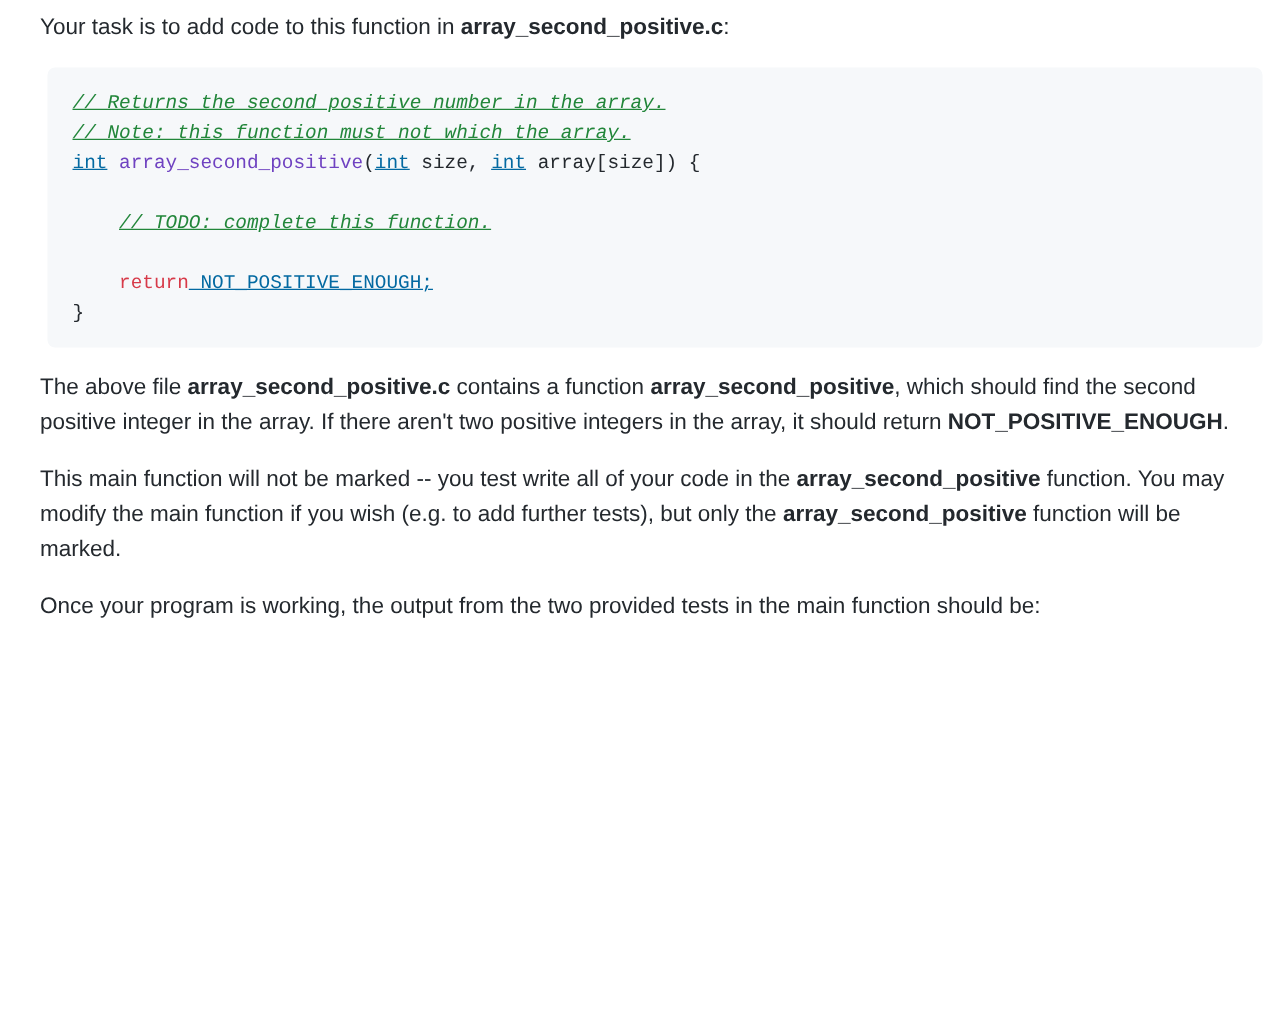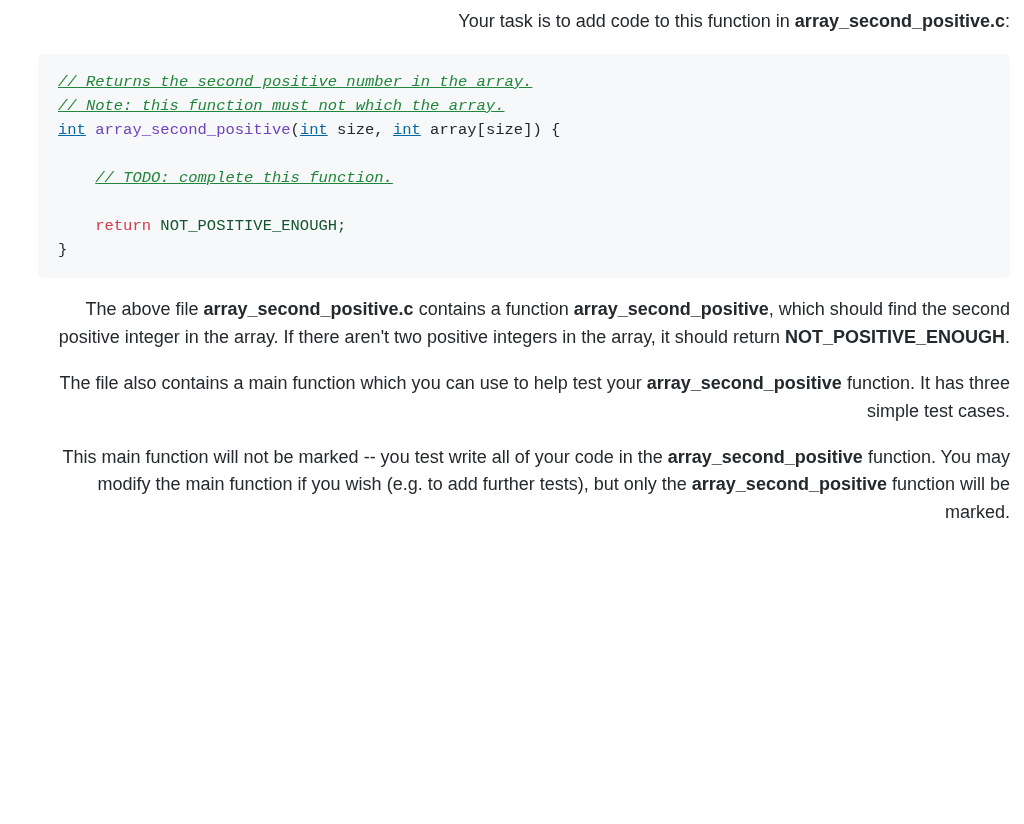--- a/index.html
+++ b/index.html
@@ -13,39 +13,38 @@
     line-height: 1.55;
     color: #24292e;
     background: #ffffff;
   }
   .container {
     padding: 8px 14px 18px 14px;
     max-width: 1024px;
   }
   p {
     margin: 0 0 18px 18px;
-    text-align: right;
   }
   .code-block {
     background: #f6f8fa;
     border-radius: 6px;
     padding: 16px 20px;
     margin: 10px 0 18px 24px;
     font-family: "SFMono-Regular", Consolas, "Liberation Mono", Menlo, Courier, monospace;
     font-size: 15.5px;
     line-height: 1.55;
     white-space: pre;
     overflow-x: auto;
     color: #24292e;
   }
   .cm { color: #22863a; font-style: italic; text-decoration: underline; }
   .kw-type { color: #0369a1; text-decoration: underline; }
   .fn-name { color: #6f42c1; }
   .kw-ret { color: #d73a49; font-weight: 400; }
-  .const { color: #14532d; }
+  .const { color: #0369a1; text-decoration: underline; }
   strong { font-weight: 700; }
 </style>
 </head>
 <body>
 
 <div class="container">
 
   <p>
     <span>Your task is to add code to this function in </span><strong>array_second_positive.c</strong><span>:</span>
   </p>
@@ -58,22 +57,20 @@
 
     <span class="kw-ret">return</span><span class="const"> NOT_POSITIVE_ENOUGH;</span>
 <span>}</span></div>
 
   <p>
     <span>The above file </span><strong>array_second_positive.c</strong><span> contains a function </span><strong>array_second_positive</strong><span>, which should find the second positive integer in the array. If there aren't two positive integers in the array, it should return </span><strong>NOT_POSITIVE_ENOUGH</strong><span>.</span>
   </p>
 
 
 
-  <p>
-    <span>The file also contains a main function which you can use to help test your </span><strong>array_second_positive</strong><span> function. It has three simple test cases.</span>
-  </p>
 
   <p>
     <span>This main function will not be marked -- you test write all of your code in the </span><strong>array_second_positive</strong><span> function. You may modify the main function if you wish (e.g. to add further tests), but only the </span><strong>array_second_positive</strong><span> function will be marked.</span>
   </p>
 
+  <p>Once your program is working, the output from the two provided tests in the main function should be:</p>
 
 </div>
 
 </body></html>

